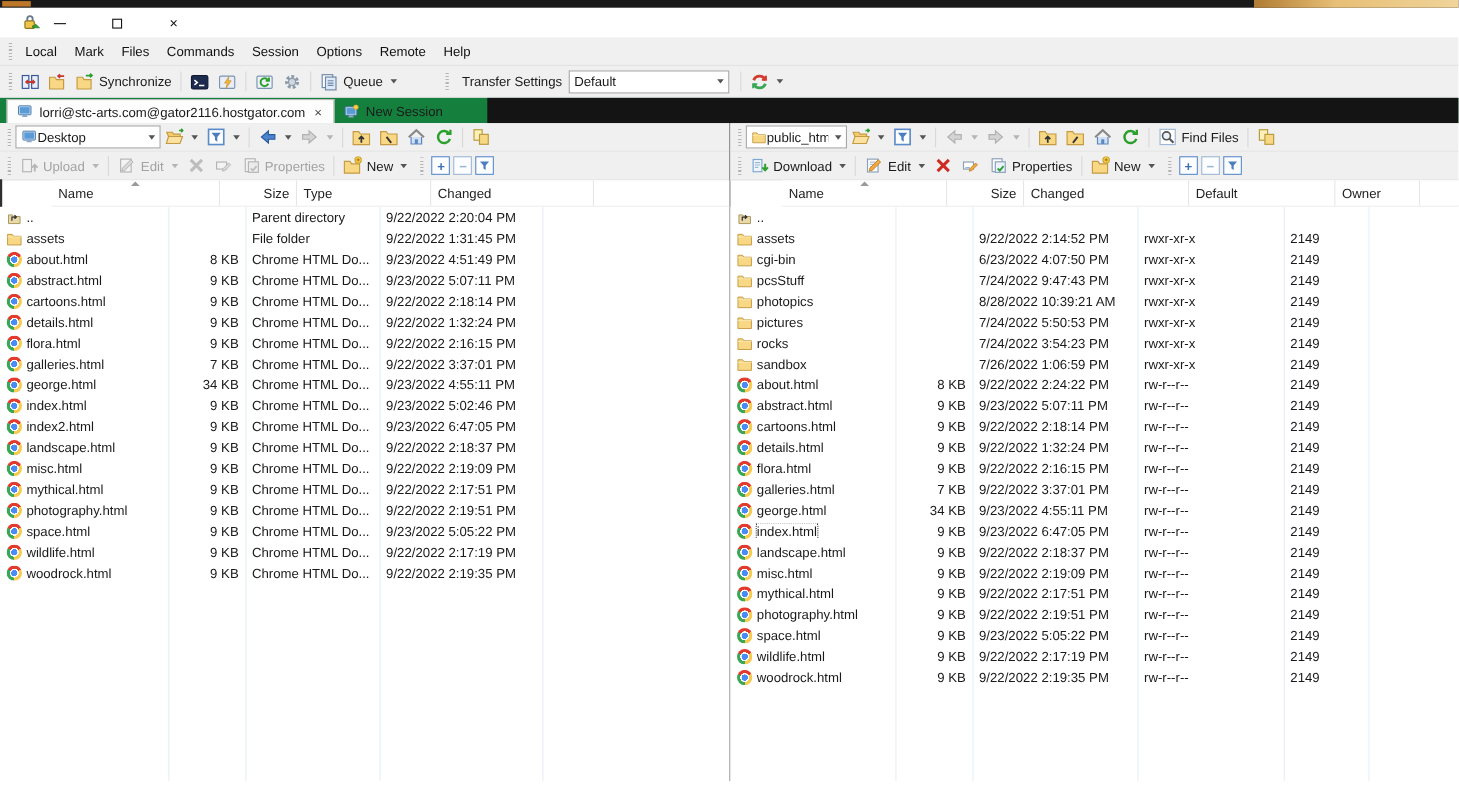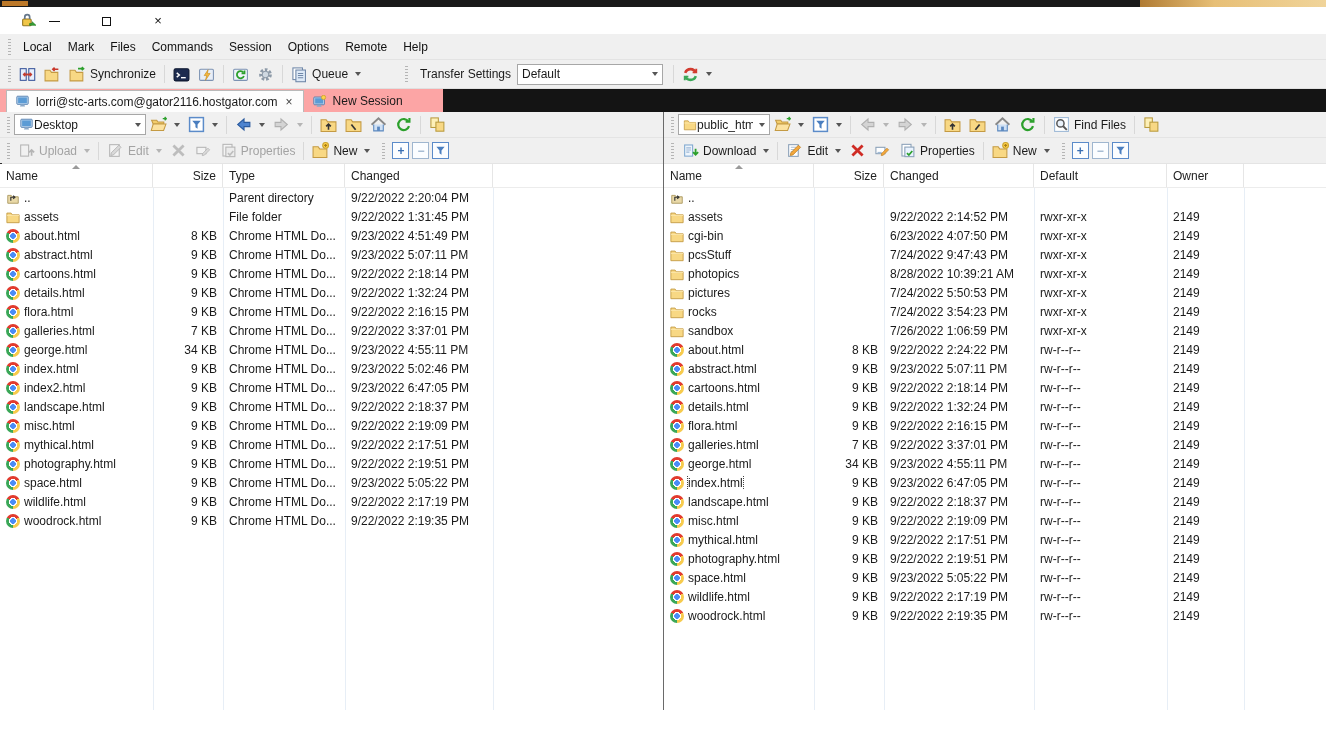--- a/index.html
+++ b/index.html
@@ -36,38 +36,38 @@
   .ticon { width:17px; height:17px; display:inline-block; flex:0 0 auto; }
   .ticon svg { width:100%; height:100%; display:block; }
   .caret { width:0; height:0; border-left:3px solid transparent; border-right:3px solid transparent;
            border-top:4px solid #555; margin-left:3px; }
   .dis .caret { border-top-color:#b5b5b5; }
   .combo { display:flex; align-items:center; background:#fff; border:1px solid #a7a7a7; height:21px; padding:1px 4px; }
   .combo .combo-label { overflow:hidden; white-space:nowrap; flex:1; }
   .combo .caret { margin-left:6px; }
 
   
-  .tabrow { height:23px; display:flex; background:#fca5a5;gap:32px; }
+  .tabrow { height:23px; display:flex; background:#15803d;gap:32px; }
   .tabs-light { display:flex; align-items:flex-end; padding-left:6px; }
   .tab { display:flex; align-items:center; gap:6px; height:22px; padding:0 8px; }
   .tab.active { background:#fdfdfd; border:1px solid #b9b9b9; border-bottom:none; }
   .tab .close-x { color:#444; font-size:12px; padding:0 2px; }
   .tabs-dark { flex:1; background:#141414; }
 
   
   .panels { display:flex; height:598px; position:relative; }
   .panel { width:663px; display:flex; flex-direction:column; }
   .panel.right { border-left:1px solid #6a6a6a; width:663px; }
   .navbar, .actionbar { height:26px; background:#f0f0f0; display:flex; align-items:center; padding-left:3px; border-bottom:1px solid #e4e4e4; }
   .pathbar { height:21px; background:#b9cbe1; border-bottom:1px solid #93a9c4; display:flex; align-items:center; padding-left:6px; color:#000; }
   .pm-box { width:17px; height:17px; border:1px solid #5b8bc9; color:#3a6fb3; background:#fbfdff;
             display:flex; align-items:center; justify-content:center; font-weight:bold; margin-left:3px; font-size:12px;}
 
   
-  .hdr { height:24px; background:#fff; display:flex; border-bottom:1px solid #ececec; position:relative; }
+  .hdr { height:24px; background:#fff; display:flex; border-bottom:1px solid #ececec; position:relative;margin-left:47px; }
   .hcell { display:flex; align-items:center; padding:0 6px; border-right:1px solid #e6e6e6; color:#222; position:relative; }
   .hcell.num { justify-content:flex-end; }
   .sort-up { position:absolute; top:1px; left:50%; margin-left:-4px; width:0; height:0;
              border-left:4px solid transparent; border-right:4px solid transparent; border-bottom:4px solid #9a9a9a; }
   .list { flex:1; background:#fff; position:relative; overflow:hidden; }
   .gl { position:absolute; top:0; bottom:0; width:1px; background:#e7eef6; }
   .frow { height:19px; display:flex; align-items:center; position:relative; }
   .fcell { padding:0 6px; white-space:nowrap; overflow:hidden; }
   .fcell.num { text-align:right; }
   .namewrap { display:flex; align-items:center; gap:4px; padding:0 2px 0 6px; }

